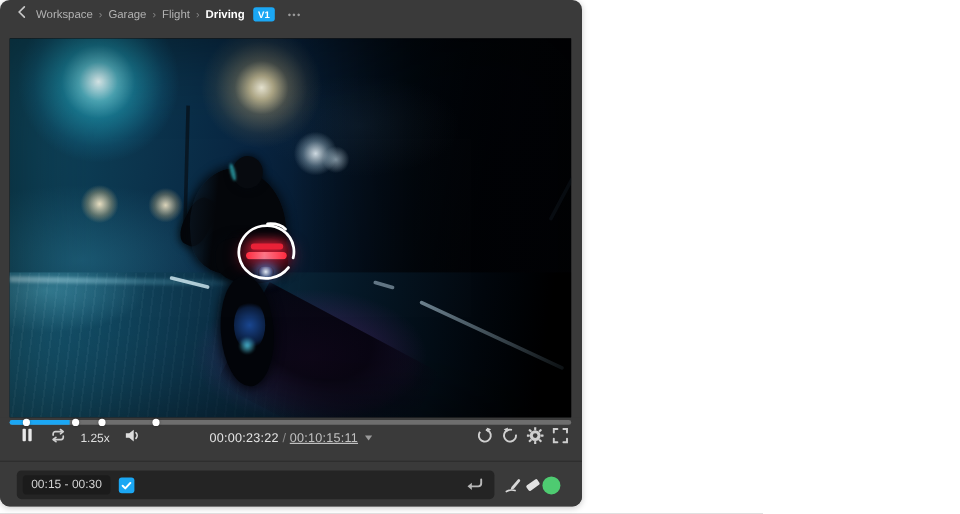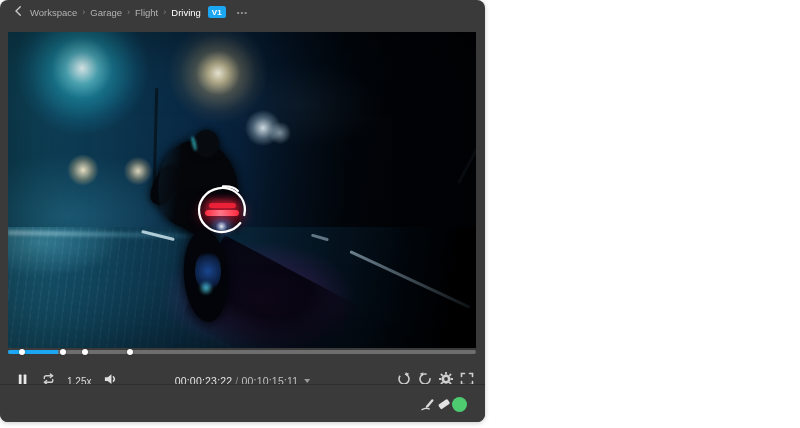--- a/index.html
+++ b/index.html
@@ -10,21 +10,21 @@
             box-shadow:0 1px 5px rgba(0,0,0,.22); overflow:hidden; }
 
   
   .hdr { position:absolute; left:0; top:0; width:100%; height:24px;
          display:flex; align-items:center; }
   .back-btn { width:22px; height:20px; margin-left:8px; display:flex;
               align-items:center; justify-content:center; cursor:pointer; }
   .crumbs { display:flex; align-items:center; gap:5px; font-size:9.5px; color:#b3b3b3; }
   .crumb { cursor:pointer; }
   .crumb-sep { color:#848484; font-size:9px; }
-  .crumb-current { color:#fff; font-weight:normal; }
+  .crumb-current { color:#fff; font-weight:bold; }
   .ver-badge { color:#fff; font-size:8px; font-weight:bold; padding:1.5px 4px;
                border-radius:2.5px; margin-left:2px; cursor:pointer; }
   .more-dots { color:#9a9a9a; font-size:8px; letter-spacing:1px; margin-left:6px; cursor:pointer; }
 
   
   .stage { position:absolute; left:8px; top:32px; width:468px; height:316px;
            background:#000; overflow:hidden; }
   .stage * { position:absolute; }
   .scene-bg { inset:0;
     background:
@@ -96,21 +96,21 @@
   .annotation-svg { inset:0; width:100%; height:100%; }
   .vignette { inset:0; box-shadow:inset 0 0 70px rgba(0,0,0,.55); }
 
   
   .controls { position:absolute; left:0; top:348px; width:100%; height:36px; background:#3a3a3a; }
   .tl-track { position:absolute; left:8px; right:9px; top:2px; height:4px;
               background:#6e6e6e; border-radius:2px; cursor:pointer; }
   .tl-progress { position:absolute; left:0; top:0; height:100%; border-radius:2px 0 0 2px; }
   .tl-marker { position:absolute; top:50%; width:6px; height:6px; margin:-3px 0 0 -3px;
                border-radius:50%; background:#fff; box-shadow:0 0 2px rgba(0,0,0,.45); cursor:pointer; }
-  .ctrl-row { position:absolute; left:0; right:0; top:20px; height:26px;
+  .ctrl-row { position:absolute; left:0; right:0; top:4px; height:26px;
               display:flex; }
   .ctrl-btn { width:20px; height:20px; display:flex; align-items:center;
               justify-content:center; cursor:pointer; flex:0 0 auto; }
   .left-grp { display:flex; align-items:center; margin-left:12px; gap:6px; }
   .speed { font-size:10px; color:#dedede; padding:0 3px; cursor:pointer; }
   .timecode { position:absolute; left:50%; transform:translateX(-50%); top:0; height:26px;
               display:flex; align-items:center; gap:3px; font-size:10.5px;
               letter-spacing:.2px; cursor:pointer; }
   .tc-cur { color:#e4e4e4; } .tc-sep { color:#8b8b8b; } .tc-tot { color:#c0c0c0;text-decoration:underline; }
   .tc-caret { width:0; height:0; border-left:3.5px solid transparent;
@@ -286,20 +286,36 @@
                 <path d="M12.5 9.5 V12.5 H9.5"></path>
                 <path d="M4.5 12.5 H1.5 V9.5"></path>
             </svg>
           </span>
         </div>
       </div>
     </div>
   </div>
 
   <div class="cbar">
+    <div class="cinput">
+      <span class="range-chip">00:15 - 00:30</span>
+      <span class="chk accent-bg checked" style="background: rgb(27, 167, 244);">
+        <svg width="11" height="11" viewBox="0 0 14 14">
+            <path d="M2.8 7.4 L5.6 10.2 L11 4.4" stroke="#fff" stroke-width="2.1" fill="none" stroke-linecap="round" stroke-linejoin="round"></path>
+          </svg>
+      </span>
+      <span class="return-btn">
+        <span>
+          <svg width="17" height="14" viewBox="0 0 17 14">
+              <path d="M14 2.5 V5.8 a2.5 2.5 0 0 1 -2.5 2.5 H5.5" stroke="#b8b8b8" stroke-width="1.6" fill="none" stroke-linecap="round"></path>
+              <polygon points="6.2,5.2 2.6,8.3 6.2,11.4" fill="#b8b8b8"></polygon>
+            </svg>
+        </span>
+      </span>
+    </div>
     <span class="tool tool-pen">
       <span>
         <svg width="16" height="16" viewBox="0 0 16 16">
             <path d="M6.2 9.8 L11.6 3.6 a1.15 1.15 0 0 1 1.75 1.45 L8.2 11.2 l-2.7 0.9 z" fill="#d8d8d8"></path>
             <path d="M2 13.6 q3.5 -2 7.2 -0.8" stroke="#d8d8d8" stroke-width="1.4" fill="none" stroke-linecap="round"></path>
           </svg>
       </span>
     </span>
     <span class="tool tool-eraser">
       <span>

